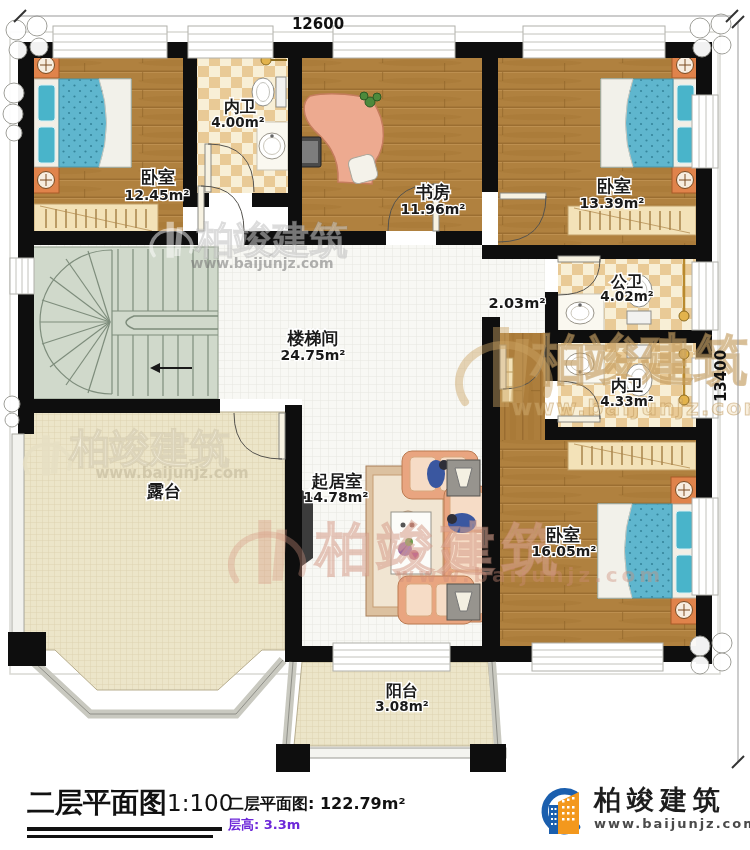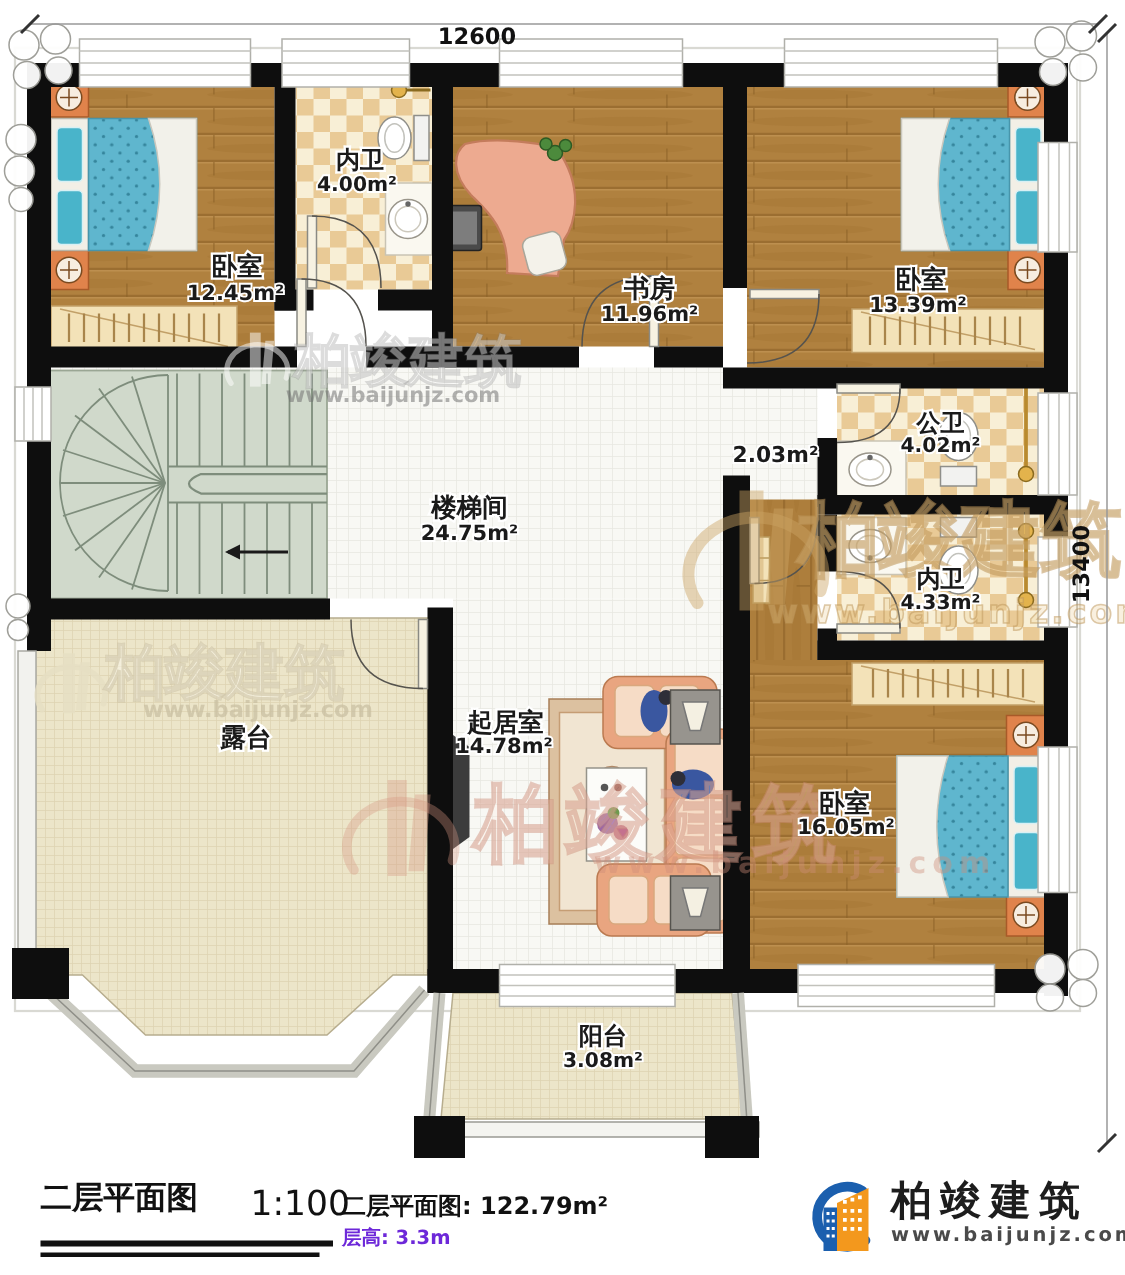--- a/index.html
+++ b/index.html
@@ -6,21 +6,21 @@
   .stage{position:relative;width:750px;height:850px;background:#ffffff;overflow:hidden;
          font-family:"DejaVu Sans","Liberation Sans",sans-serif;}
   svg{display:block;}
   svg text{font-family:"DejaVu Sans","Liberation Sans",sans-serif;}
   .rl{font-weight:bold;fill:#1a1a1a;text-anchor:middle;paint-order:stroke;stroke:#ffffff;stroke-width:3px;}
   .rl2{font-weight:bold;fill:#1a1a1a;text-anchor:middle;paint-order:stroke;stroke:#ffffff;stroke-width:2.5px;}
   .dim{font-weight:bold;fill:#111;text-anchor:middle;}
   .wmtx{font-weight:bold;text-anchor:middle;}
   
   .footer{position:absolute;left:0;top:772px;width:750px;height:78px;background:#fff;}
-  .ftitle{position:absolute;left:27px;top:12px;font-size:21px;font-weight:bold;color:#111;letter-spacing:0px;}
+  .ftitle{position:absolute;left:27px;top:12px;font-size:28px;font-weight:bold;color:#111;letter-spacing:0px;}
   .fscale{position:absolute;left:167px;top:18px;font-size:23px;font-weight:400;color:#111;}
   .ful1{position:absolute;left:27px;top:55px;width:195px;height:4px;background:#111;}
   .ful2{position:absolute;left:27px;top:63px;width:186px;height:3px;background:#111;}
   .finfo1{position:absolute;left:228px;top:22px;font-size:16px;font-weight:bold;color:#111;white-space:nowrap;}
   .finfo2{position:absolute;left:228px;top:44px;font-size:13px;font-weight:bold;color:#6d28d9;white-space:nowrap;}
   .logo{position:absolute;left:536px;top:8px;width:214px;height:64px;}
   .logoicon{position:absolute;left:0;top:0;}
   .logoname{position:absolute;left:58px;top:2px;font-size:27px;font-weight:bold;color:#1d1d1d;letter-spacing:6px;white-space:nowrap;}
   .logosite{position:absolute;left:58px;top:36px;font-size:13px;font-weight:bold;color:#4a4a4a;letter-spacing:2px;white-space:nowrap;}
 </style>

